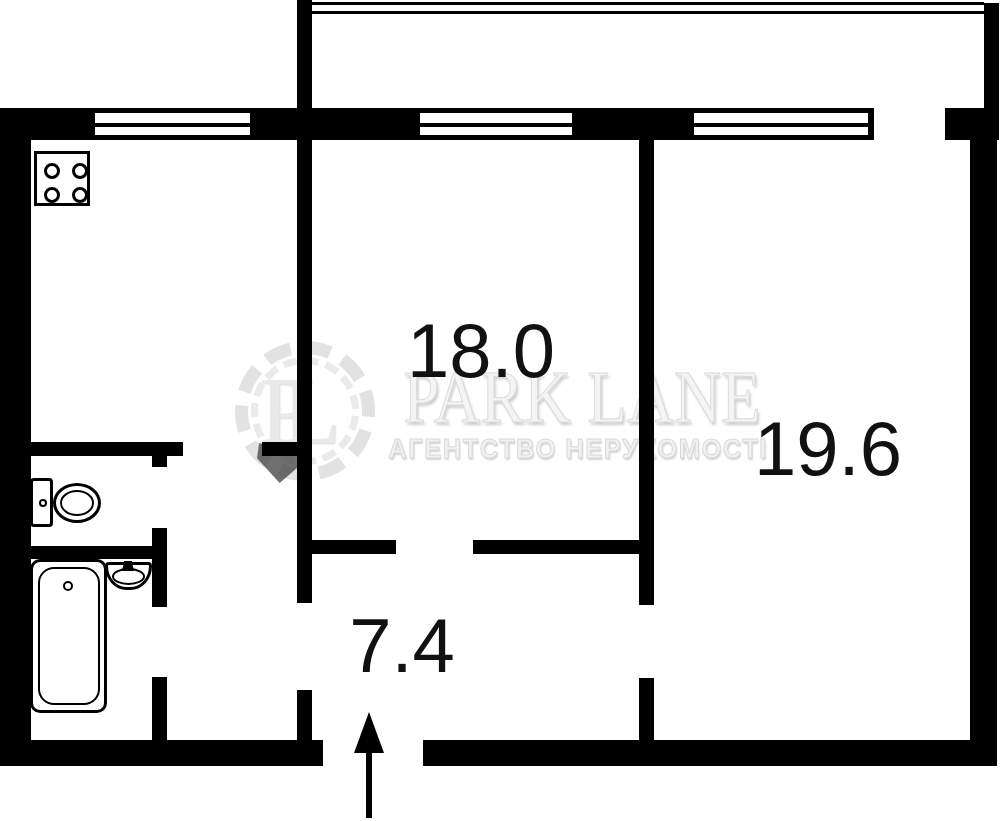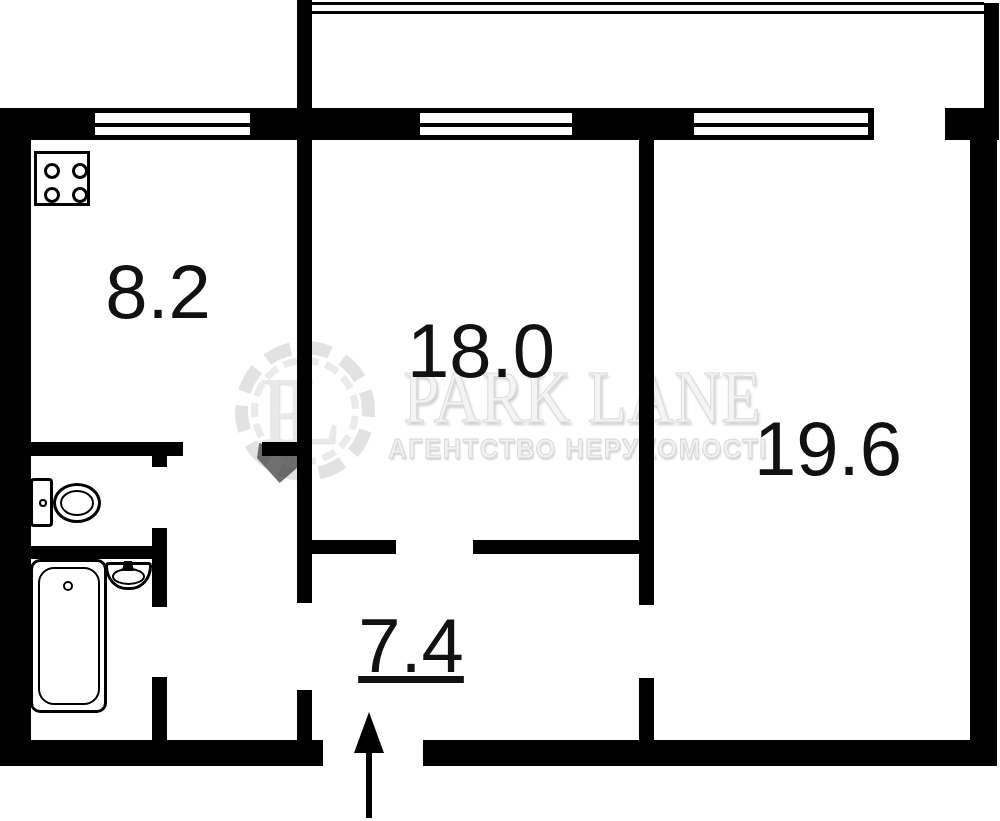--- a/index.html
+++ b/index.html
@@ -110,18 +110,17 @@
   <div class="fix bowl-i"></div>
   <div class="fix tub-o"></div>
   <div class="fix tub-i"></div>
   <div class="fix drain"></div>
   <div class="fix sink-b"></div>
   <div class="fix sink-i"></div>
   <div class="fix tap"></div>
   <div class="fix arrow-head"></div>
   <div class="fix arrow-shaft"></div>
 
-  <div class="area" style="left:158px;top:292px;">8.2</div>
   <div class="area" style="left:481px;top:351px;">18.0</div>
   <div class="area" style="left:828px;top:449px;">19.6</div>
-  <div class="area" style="left:411px;top:646px;text-decoration:underline;">7.4</div>
+  <div class="area" style="left:402px;top:646px;">7.4</div>
 
 </div>
 
 </body></html>

